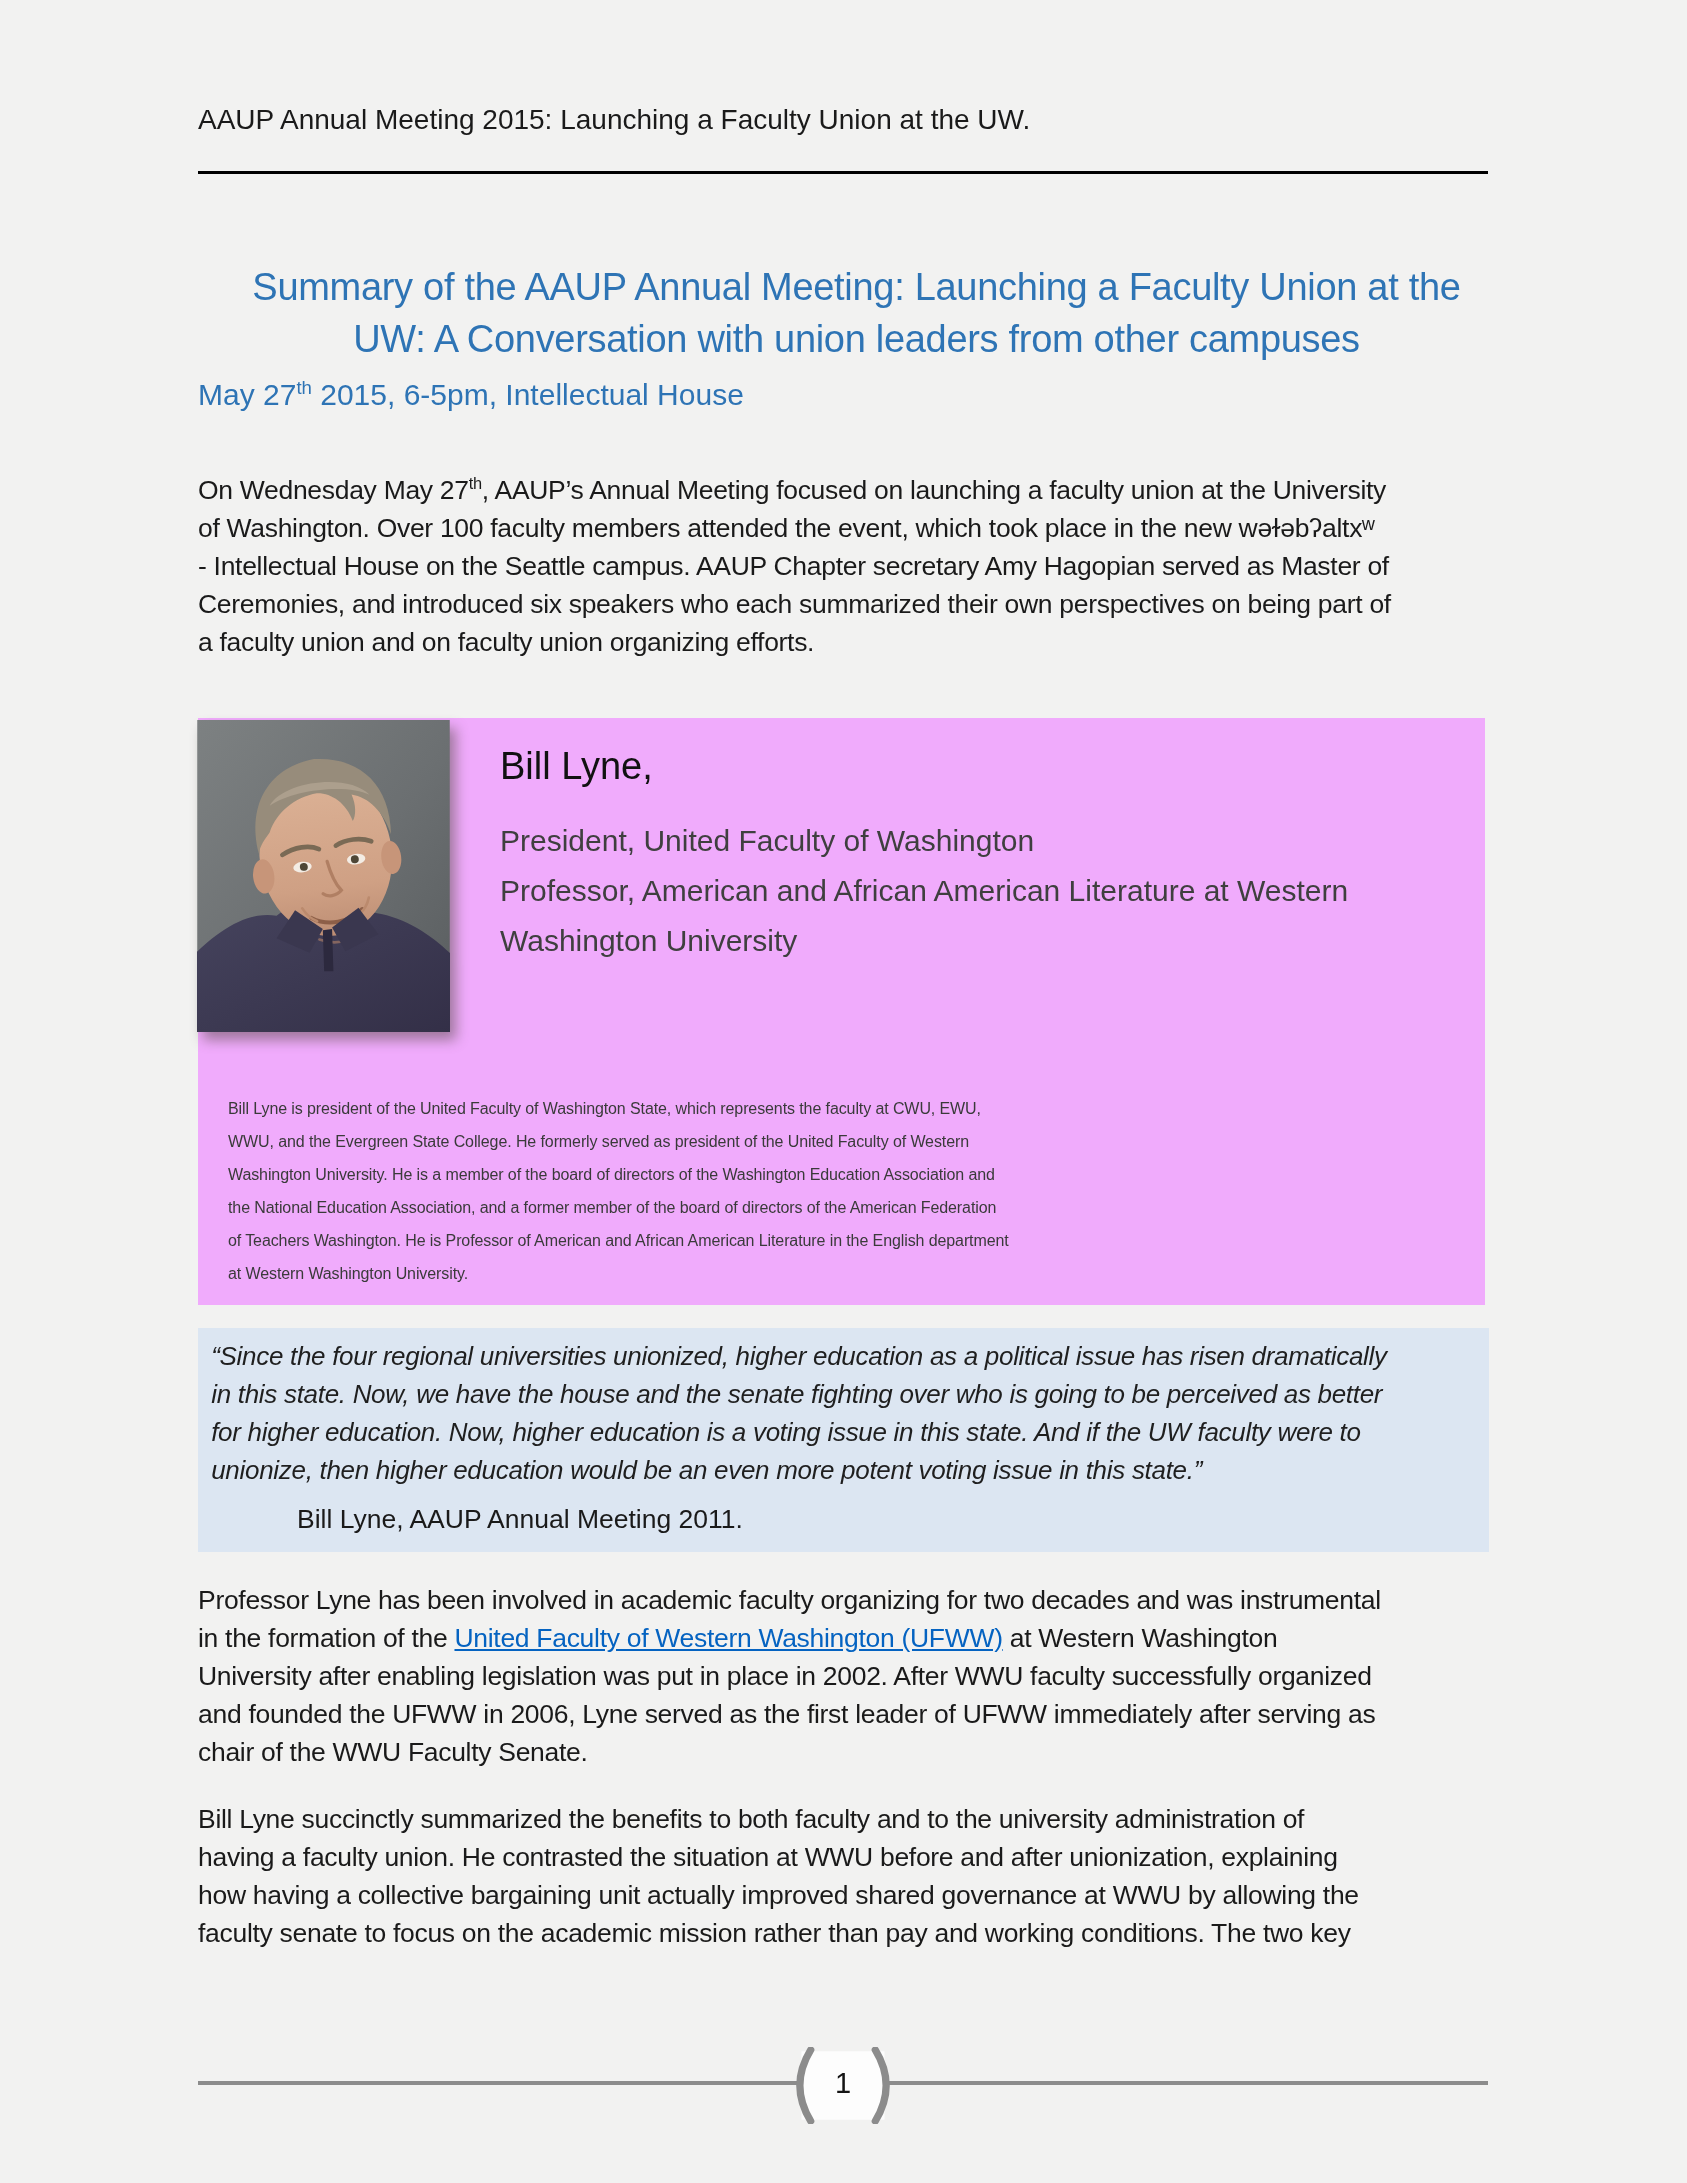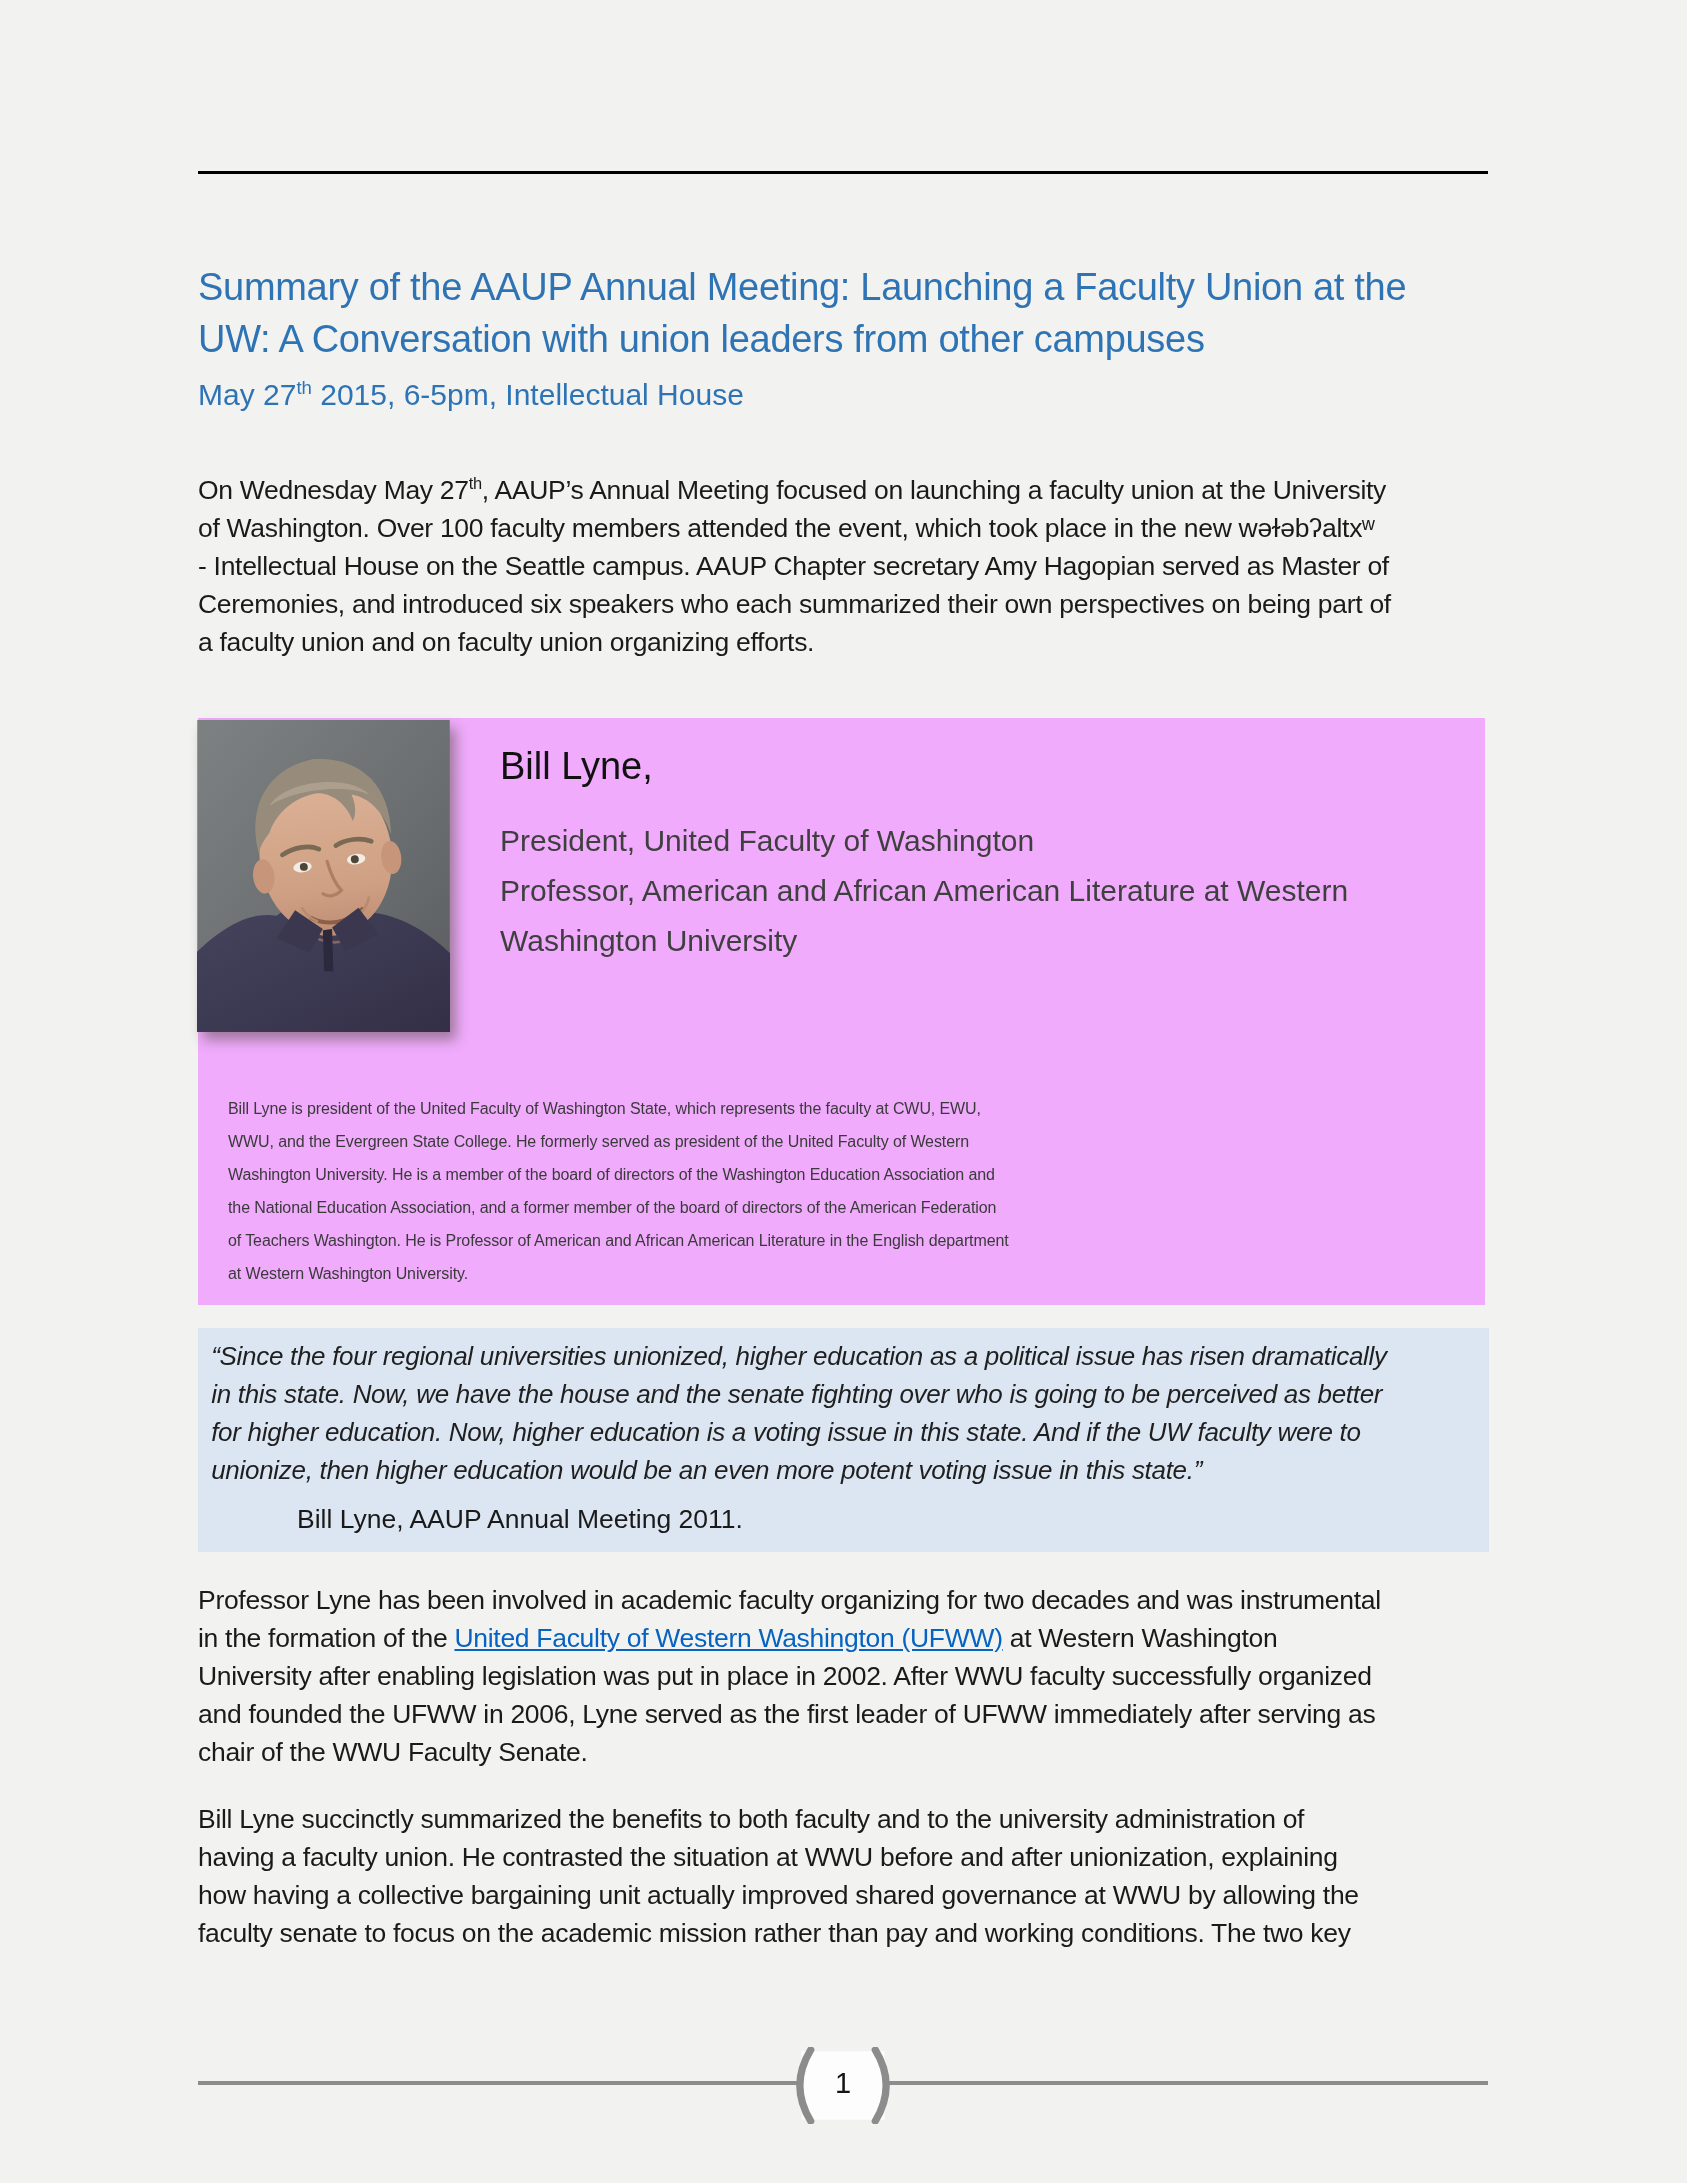--- a/index.html
+++ b/index.html
@@ -15,21 +15,21 @@
   .header-text{
     left:198px;top:103px;width:1290px;
     font-size:28px;line-height:33px;color:#1a1a1a;
   }
   .header-rule{
     left:198px;top:171px;width:1290px;height:2.6px;background:#000;
   }
   .doc-title{
     left:198px;top:261px;width:1317px;
     font-size:38px;line-height:52px;letter-spacing:-0.3px;
-    color:#2E74B5;font-weight:400;
+    color:#2E74B5;font-weight:400;text-align:center;
   }
   .doc-subtitle{
     left:198px;top:377px;width:1290px;
     font-size:30px;line-height:36px;color:#2E74B5;
   }
   .body-par{
     left:198px;width:1307px;
     font-size:26.5px;line-height:38px;letter-spacing:-0.3px;color:#1a1a1a;
   }
   .par-intro{top:471px;}
@@ -80,20 +80,21 @@
   .page-number-box .num{
     position:absolute;left:0;top:20px;width:112px;
     text-align:center;font-size:29px;color:#141414;
   }
 </style>
 </head>
 <body>
 
 <div class="page">
 
+  <div class="abs header-text">AAUP Annual Meeting 2015: Launching a Faculty Union at the UW.</div>
   <div class="abs header-rule"></div>
 
   <div class="abs doc-title">Summary of the AAUP Annual Meeting: Launching a Faculty Union at the<br>UW: A Conversation with union leaders from other campuses</div>
   <div class="abs doc-subtitle"><span>May 27</span><span class="sup">th</span><span> 2015, 6-5pm, Intellectual House</span></div>
 
   <div class="abs body-par par-intro"><span>On Wednesday May 27</span><span class="sup">th</span><span>, AAUP’s Annual Meeting focused on launching a faculty union at the University</span><br>of Washington. Over 100 faculty members attended the event, which took place in the new wəɫəbʔaltxʷ<br>- Intellectual House on the Seattle campus. AAUP Chapter secretary Amy Hagopian served as Master of<br>Ceremonies, and introduced six speakers who each summarized their own perspectives on being part of<br>a faculty union and on faculty union organizing efforts.</div>
 
   <div class="abs profile-box">
     <div class="abs photo-wrap">
       <svg width="253" height="312" viewBox="0 0 382 472" xmlns="http://www.w3.org/2000/svg">

